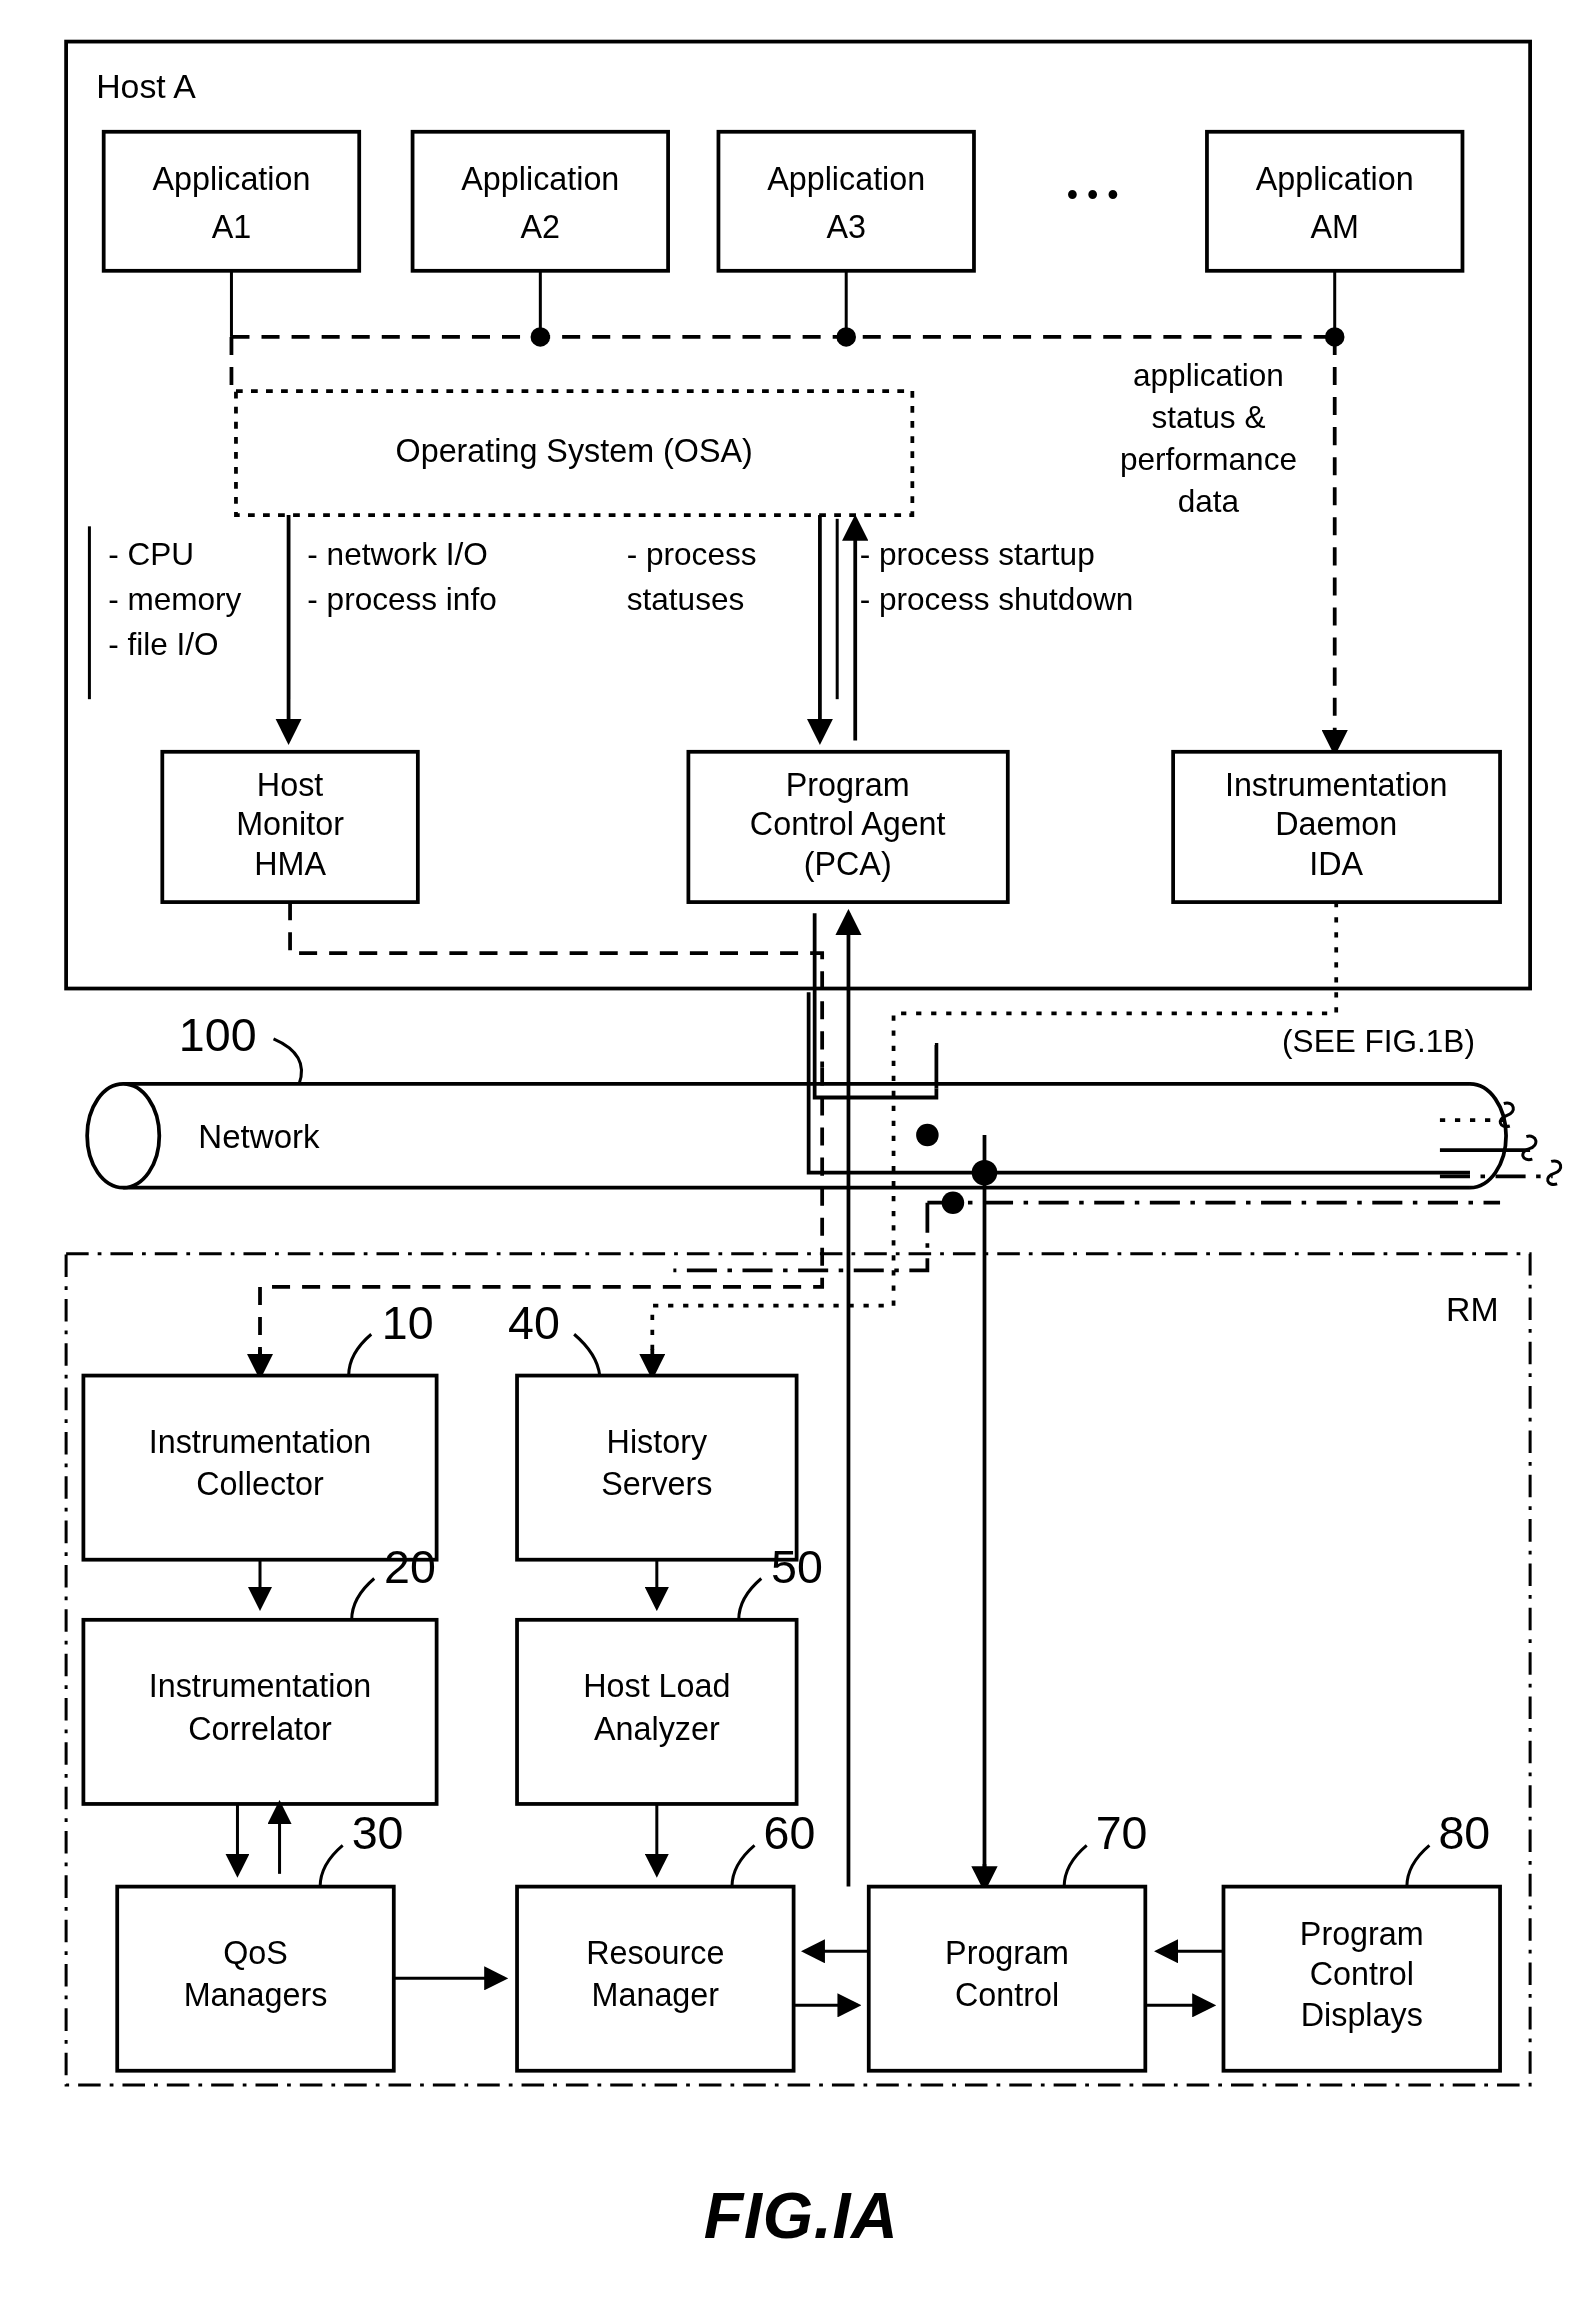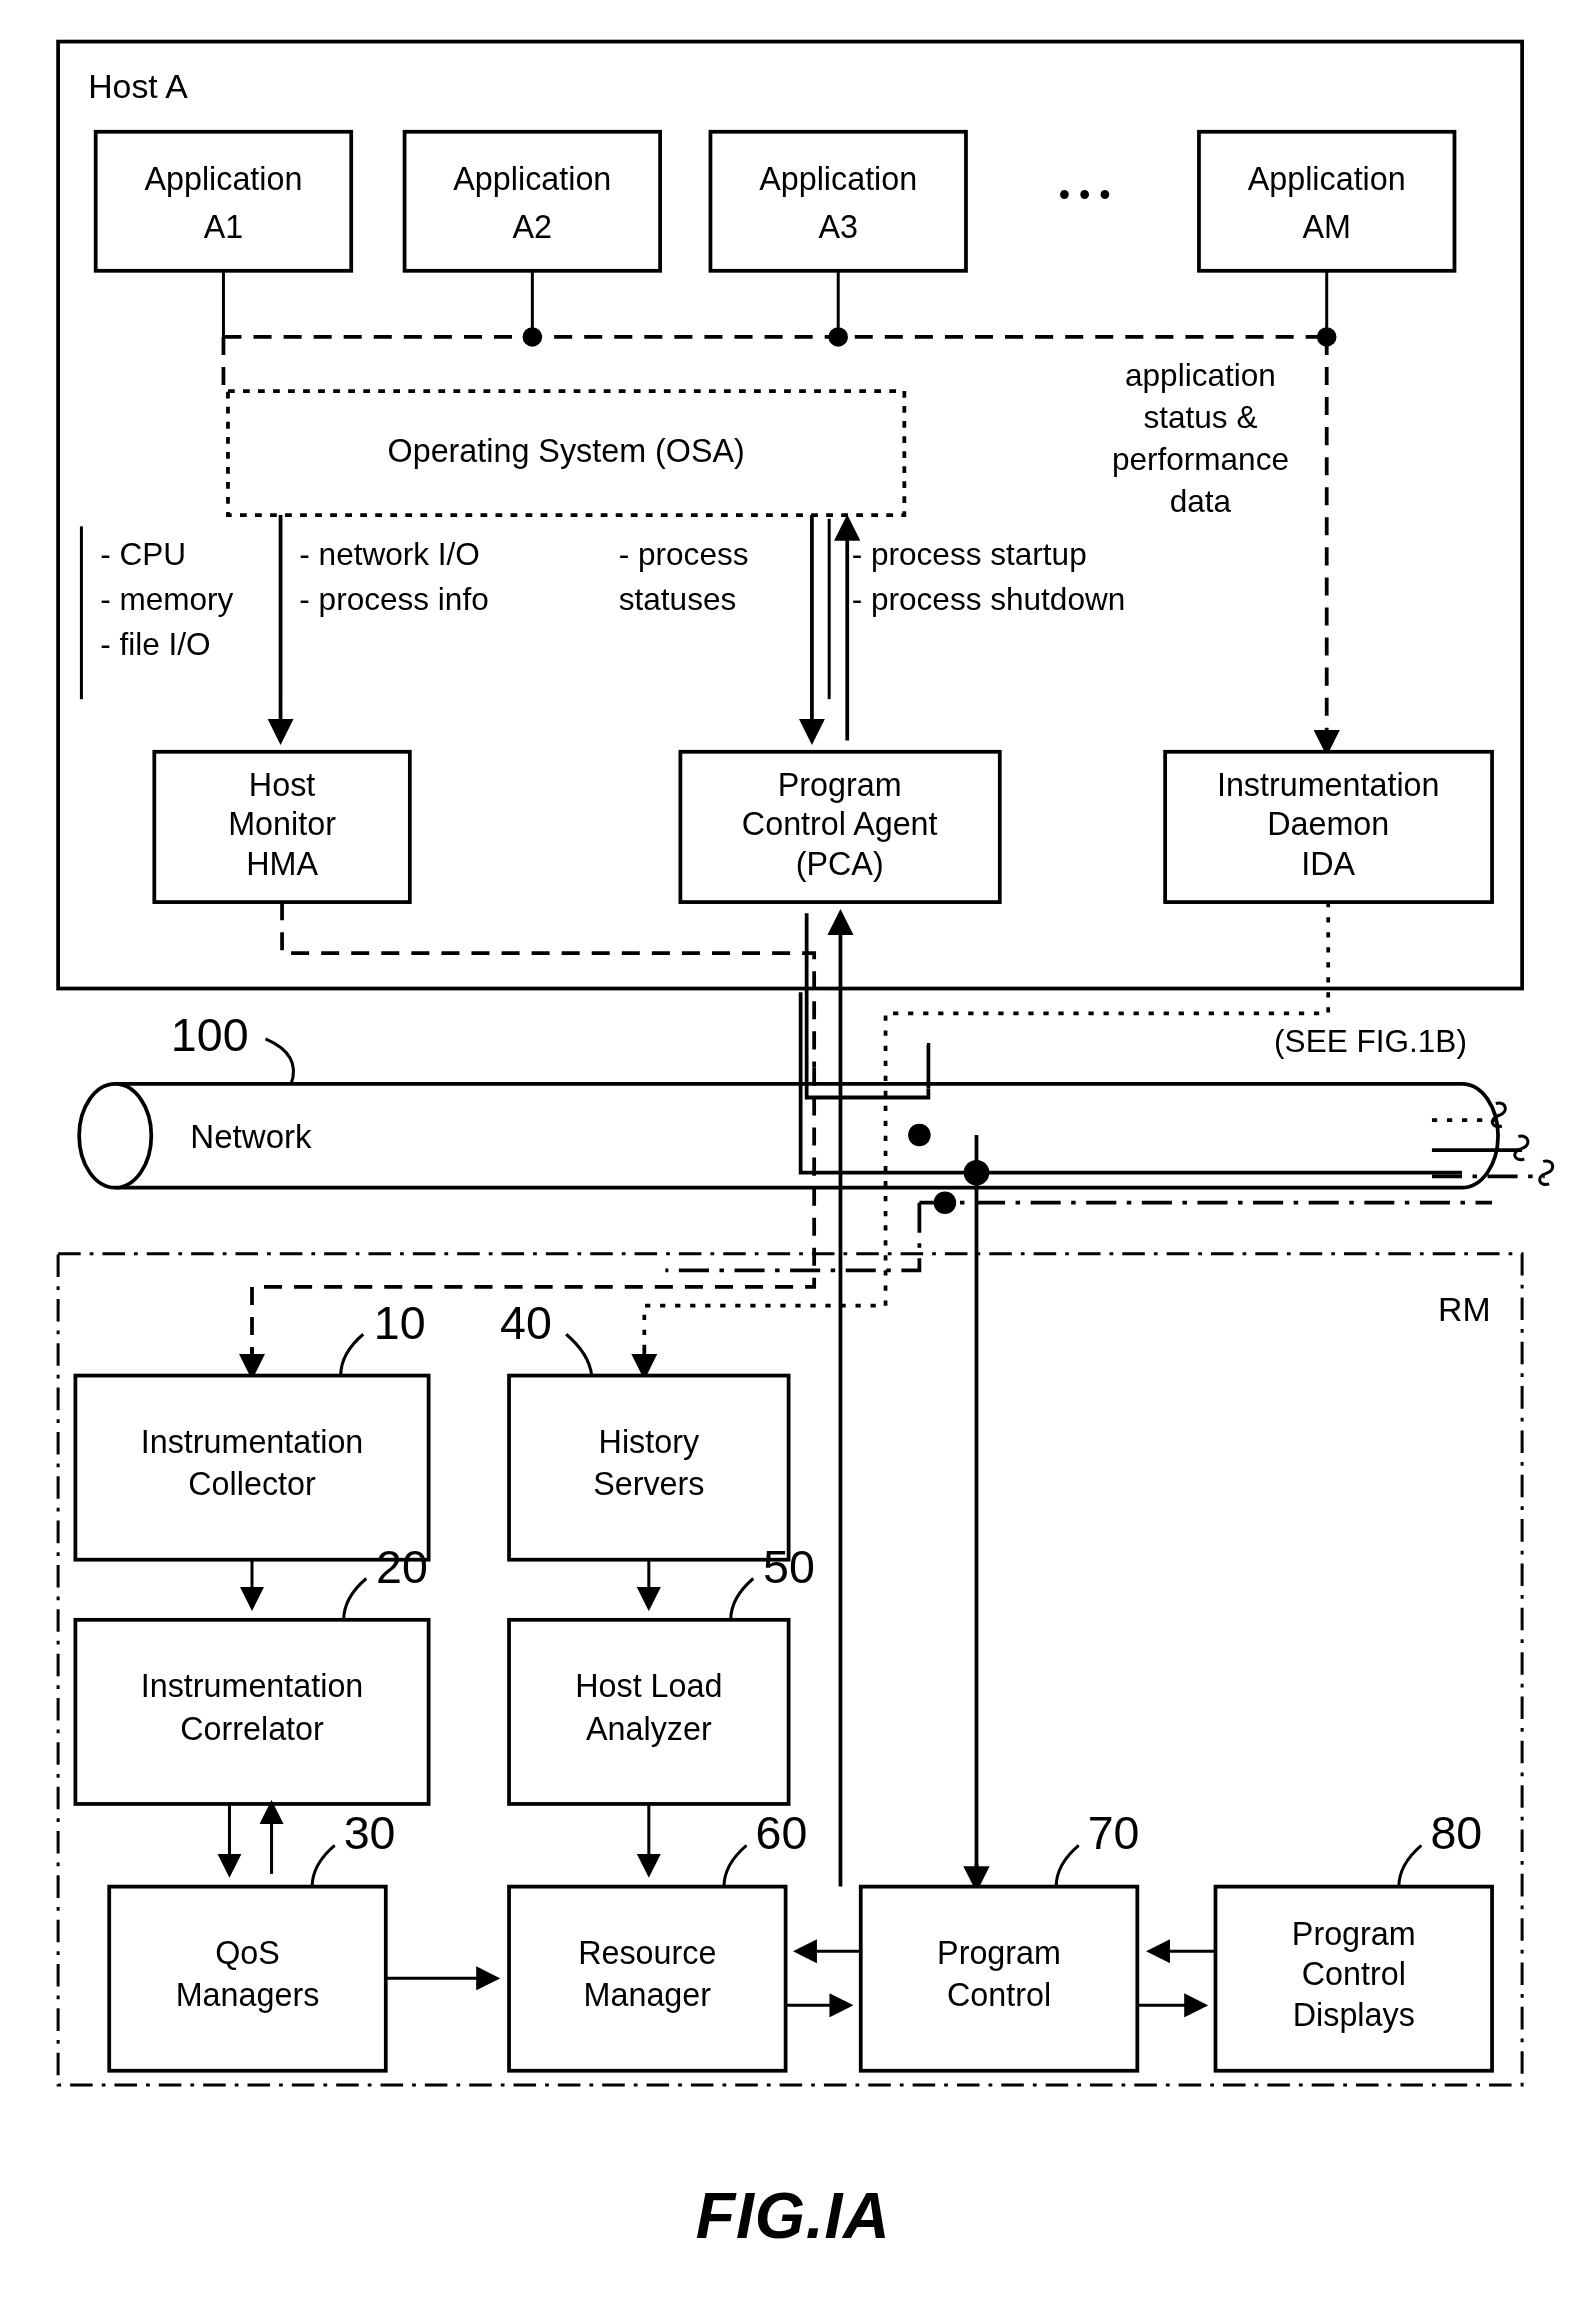--- a/index.html
+++ b/index.html
@@ -10,21 +10,21 @@
   body {
     width: 1585px;
     height: 2319px;
     font-family: "Liberation Sans", sans-serif;
     color: #000000;
     position: relative;
     overflow: hidden;
   }
   #figure-root {
     position: absolute;
-    top: 0; left: 4px;
+    top: 0; left: 12px;
     width: 1510px;
     height: 2319px;
   }
   svg text {
     font-family: "Liberation Sans", sans-serif;
     fill: #000000;
     dominant-baseline: middle;
   }
   .box-label      { font-size: 43px; text-anchor: middle; }
   .host-label     { font-size: 45px; text-anchor: start; }

